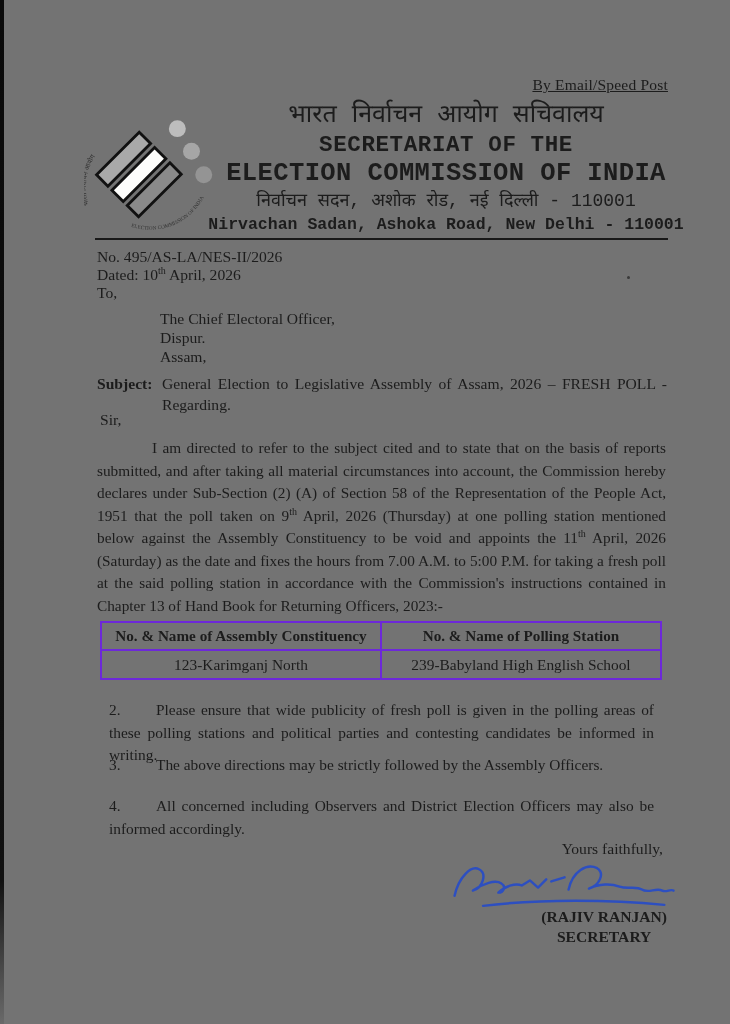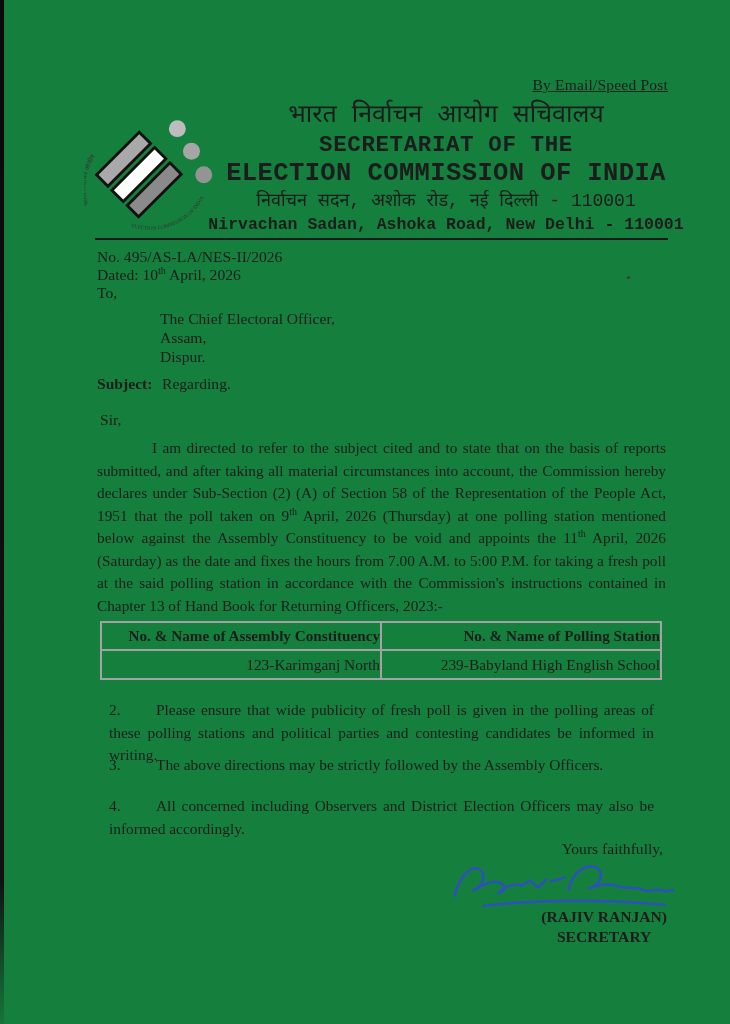--- a/index.html
+++ b/index.html
@@ -3,21 +3,21 @@
 <meta charset="utf-8">
 <style>
   html, body { margin: 0; padding: 0; }
   body {
     width: 730px; height: 1024px; overflow: hidden;
     background: #e8e8e8;
     font-family: "Liberation Serif", "DejaVu Serif", serif;
   }
   .page {
     position: relative; width: 730px; height: 1024px;
-    background: #15803d; color: #1c1c1c;
+    background: #737373; color: #1c1c1c;
   }
   .scan-edge {
     position: absolute; left: 0; top: 0; width: 4px; height: 100%;
     background: linear-gradient(to bottom, #0a0a0a 0%, #111 86%, rgba(20,20,20,0.35) 96%, rgba(20,20,20,0.1) 100%);
   }
   .dispatch {
     position: absolute; top: 76px; right: 62px;
     font-size: 15.5px; text-decoration: underline; letter-spacing: 0.2px;
   }
   .letterhead { position: absolute; top: 100px; left: 0; right: 0; height: 140px; }
@@ -54,21 +54,21 @@
   .sir { position: absolute; top: 411px; left: 100px; font-size: 15.6px; }
   .para1 {
     position: absolute; top: 437px; left: 97px; right: 64px; margin: 0;
     font-size: 15.3px; line-height: 22.5px; text-align: justify; text-indent: 55px;
   }
   .ps-table {
     position: absolute; top: 621px; left: 100px; width: 562px;
     border-collapse: collapse; table-layout: fixed;
   }
   .ps-table th, .ps-table td {
-    border: 2px solid #a3a3a3; text-align: right; padding: 0;
+    border: 2px solid #6d28d9; text-align: center; padding: 0;
   }
   .ps-table th { font-size: 15.2px; font-weight: bold; height: 26px; }
   .ps-table td { font-size: 15.4px; font-weight: normal; height: 27px; }
   .point {
     position: absolute; left: 97px; right: 64px; margin: 12px;
     font-size: 15.4px; line-height: 22.5px; text-align: justify;
   }
   .point .num { display: inline-block; width: 47px; }
   .p2 { top: 687px; }
   .p3 { top: 742px; }
@@ -116,27 +116,28 @@
 
   <div class="refline">
     <span>No. 495/AS-LA/NES-II/2026</span>
     <span><span>Dated: 10</span><sup>th</sup><span> April, 2026</span></span>
   </div>
   <div class="artifact-dot"></div>
 
   <div class="to-line">To,</div>
   <div class="addressee">
     <div>The Chief Electoral Officer,</div>
+    <div>Dispur.</div>
     <div>Assam,</div>
-    <div>Dispur.</div>
   </div>
 
   <div class="subject">
     <span class="label">Subject:</span>
     <span class="stext">
+      <span class="l1">General Election to Legislative Assembly of Assam, 2026 – FRESH POLL -</span>
       <span class="l2">Regarding.</span>
     </span>
   </div>
   <div class="sir">Sir,</div>
 
   <p class="para1"><span>I am directed to refer to the subject cited and to state that on the basis of reports submitted, and after taking all material circumstances into account, the Commission hereby declares under Sub-Section (2) (A) of Section 58 of the Representation of the People Act, 1951 that the poll taken on 9</span><sup>th</sup><span> April, 2026 (Thursday) at one polling station mentioned below against the Assembly Constituency to be void and appoints the 11</span><sup>th</sup><span> April, 2026 (Saturday) as the date and fixes the hours from 7.00 A.M. to 5:00 P.M. for taking a fresh poll at the said polling station in accordance with the Commission's instructions contained in Chapter 13 of Hand Book for Returning Officers, 2023:-</span></p>
 
   <table class="ps-table">
     <thead>
       <tr>

